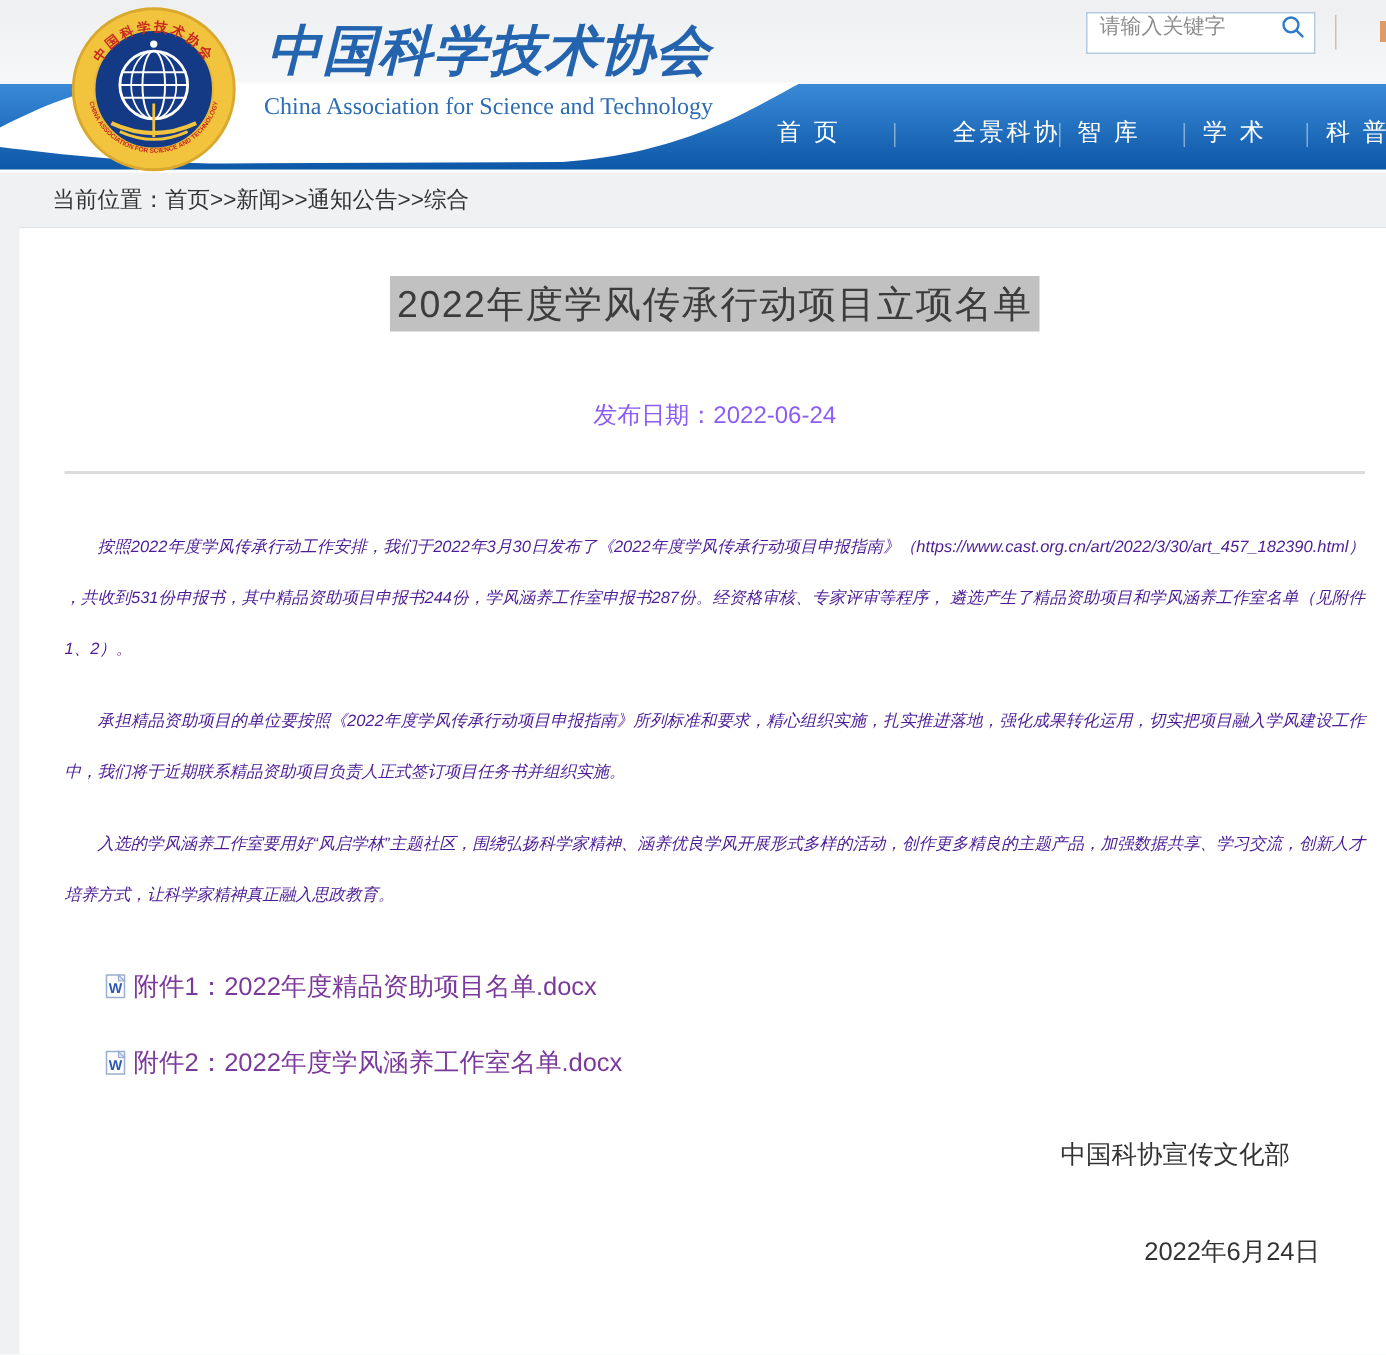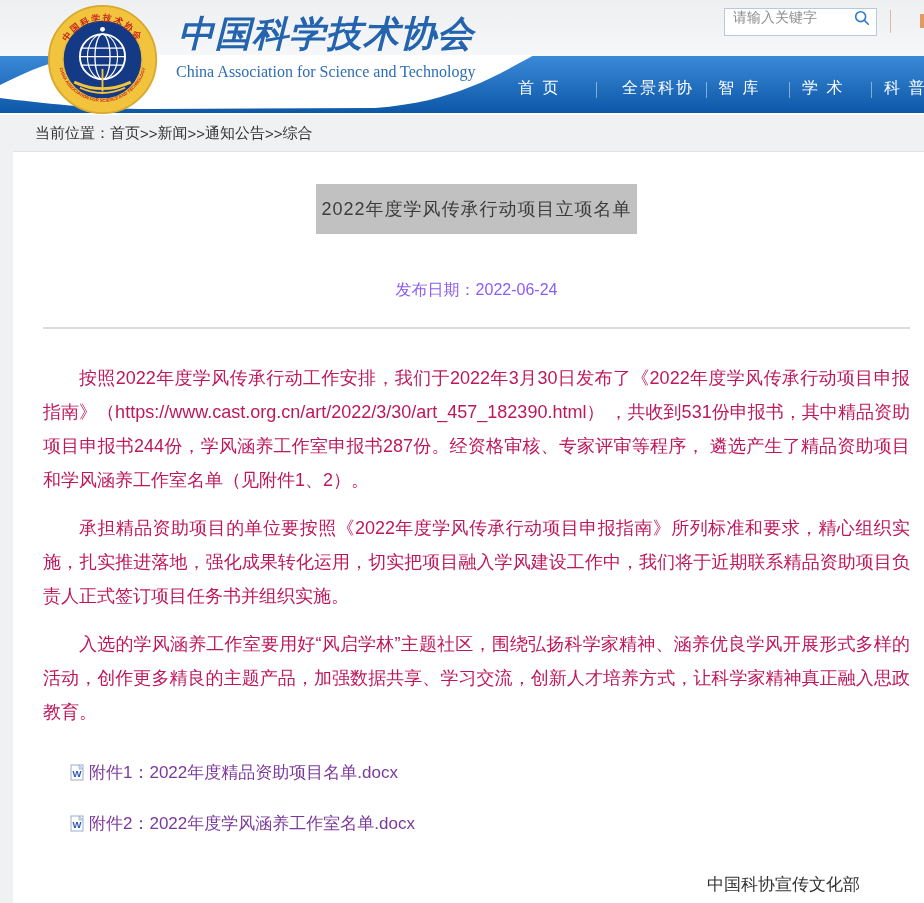--- a/index.html
+++ b/index.html
@@ -53,27 +53,27 @@
   .crumb-link { cursor:pointer;text-align:right; }
   
   .panel {
     position:absolute; left:13px; top:151px; width:911px; height:752px;
     background:#ffffff; border-top:1px solid #e2e3e5;
     padding:32px 14px 0 30px;
   }
   .article-title-row { text-align:center; }
   .article-title {
     display:inline-block; background:#c1c1c1; color:#3c3c3c;
-    font-size:18px; font-weight:400; padding:13px 5px; letter-spacing:1px;
+    font-size:25px; font-weight:400; padding:2px 5px; letter-spacing:1px;
   }
   .date-row { text-align:center; margin-top:46px; font-size:16px; color:#8b5cf6; }
   .divider { border:none; border-top:2px solid #dcdcdc; margin:26px 0 0 0; }
   .para {
-    margin-top:14px; font-size:18px; line-height:34px; color:#be185d;
-    text-indent:2em; text-align:justify;
+    margin-top:14px; font-size:11px; line-height:34px; color:#4c1d95;
+    text-indent:2em; text-align:justify;font-style:italic;
   }
   .para.first { margin-top:32px; }
   .attach-row {
     margin-top:28px; padding-left:26px; font-size:17px;
     display:flex; align-items:center; gap:3px;
   }
   .attach-row.first { margin-top:32px; }
   .attach-link { color:#7b3a9b; cursor:pointer; text-decoration:none; }
   .doc-icon { width:17px; height:17px; flex:0 0 auto; }
   .signature { margin-top:38px; text-align:right; padding-right:50px; font-size:17px; color:#333; }
@@ -131,21 +131,21 @@
       <circle cx="8.5" cy="8.5" r="5.5" fill="none" stroke="#2d7cc9" stroke-width="1.8"></circle>
       <line x1="12.7" y1="12.7" x2="17" y2="17" stroke="#2d7cc9" stroke-width="1.8" stroke-linecap="round"></line>
     </svg>
   </div>
   <div class="top-divider"></div>
   <div class="top-fragment"></div>
 
   <div class="nav">
     <span class="nav-item" style="left:518px">首 页</span>
     <span class="nav-sep" style="left:596px"></span>
-    <span class="nav-item" style="left:622px">全景科协</span>
+    <span class="nav-item" style="left:635px">全景科协</span>
     <span class="nav-sep" style="left:706px"></span>
     <span class="nav-item" style="left:718px">智 库</span>
     <span class="nav-sep" style="left:789px"></span>
     <span class="nav-item" style="left:802px">学 术</span>
     <span class="nav-sep" style="left:871px"></span>
     <span class="nav-item" style="left:884px">科 普</span>
   </div>
 </div>
 
 <div class="breadcrumb">

